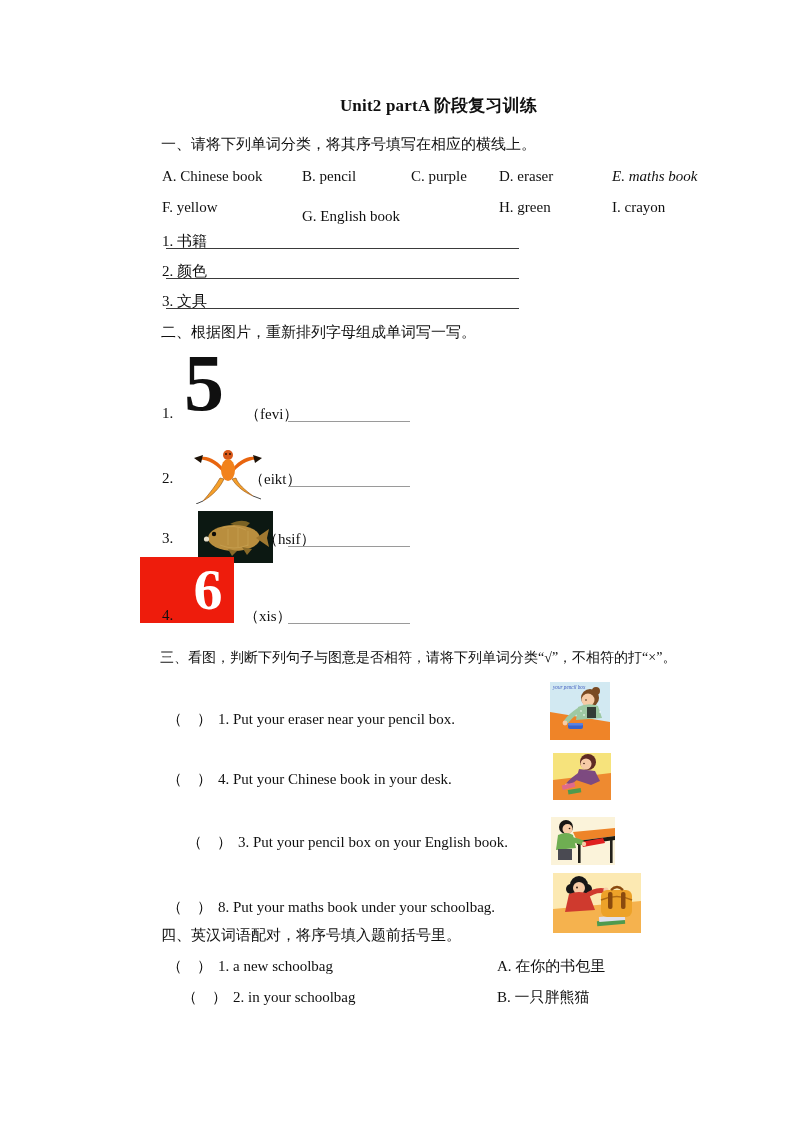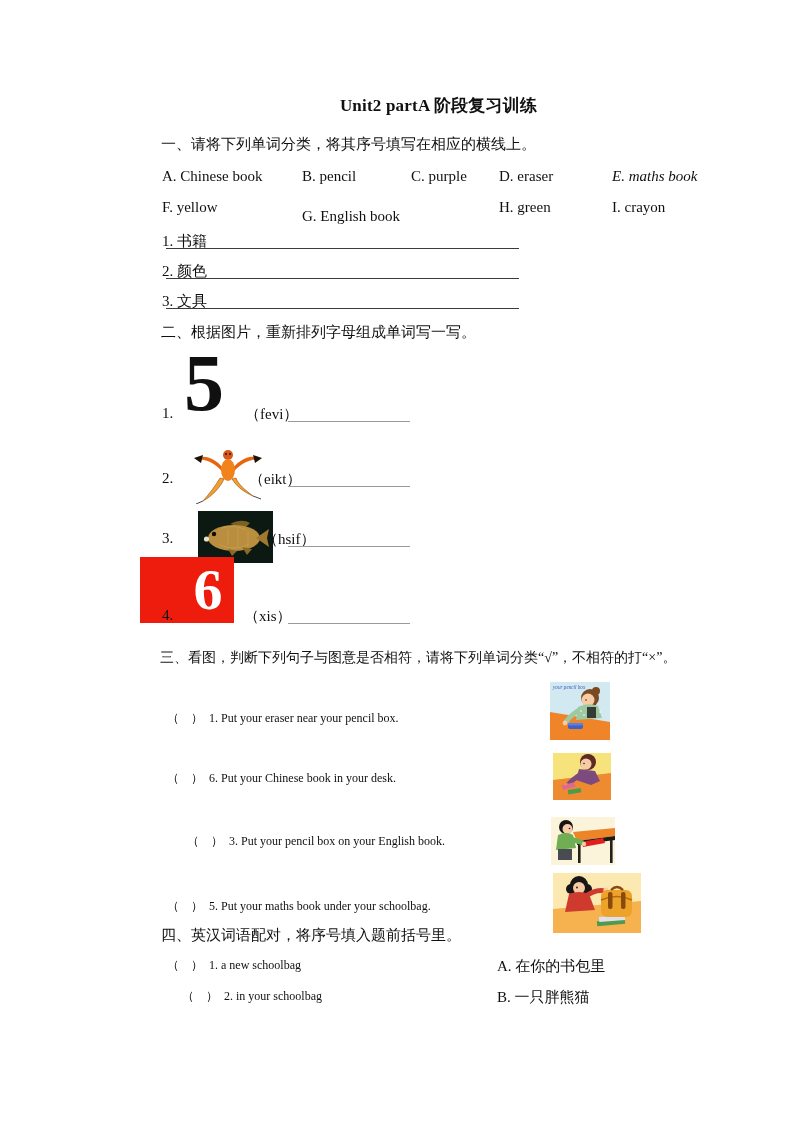--- a/index.html
+++ b/index.html
@@ -28,21 +28,21 @@
   .n2{left:120px;top:470px;} .h2x{left:207px;top:470px;}
   .n3{left:120px;top:530px;} .h3x{left:221px;top:530px;}
   .n4{left:120px;top:607px;} .h4x{left:202px;top:607px;}
   .blank{height:0;border-bottom:1.1px solid #9a9a9a;width:80px;}
   .bk1{left:288px;top:421px;} .bk2{left:288px;top:486px;} .bk3{left:288px;top:546px;} .bk4{left:288px;top:623px;}
   .kite{left:135px;top:428px;} .fishimg{left:140px;top:493px;}
   .six{left:140px;top:557px;width:52px;height:66px;background:#ee1c0c;display:flex;align-items:center;justify-content:center;}
   .six span{color:#fff;font-size:58px;font-weight:600;line-height:1;}
   
   .s3-head{left:118px;top:649px;font-size:14px;}
-  .sent{font-size:12px;}
+  .sent{font-size:15px;}
   .st1{left:125px;top:710px;} .st2{left:125px;top:770px;} .st3{left:125px;top:833px;margin-left:20px;} .st4{left:125px;top:898px;}
   .bracket{margin-right:6px;}
   .img1{left:492px;top:664px;} .img2{left:495px;top:735px;} .img3{left:493px;top:799px;} .img4{left:495px;top:855px;}
   
   .s4-head{left:119px;top:926px;}
   .m1l{left:125px;top:957px;} .m1r{left:455px;top:957px;}
   .m2l{left:125px;top:988px;margin-left:15px;} .m2r{left:455px;top:988px;}
 </style>
 </head>
 <body>
@@ -114,23 +114,23 @@
   <div class="abs blank bk3"></div>
 
   <div class="abs six"><span>6</span></div>
   <div class="abs body-text n4">4.</div>
   <div class="abs body-text h4x">（xis）</div>
   <div class="abs blank bk4"></div>
 
   <div class="abs s3-head">三、看图，判断下列句子与图意是否相符，请将下列单词分类“√”，不相符的打“×”。</div>
 
   <div class="abs sent st1"><span class="bracket">（　）</span><span>1. Put your eraser near your pencil box.</span></div>
-  <div class="abs sent st2"><span class="bracket">（　）</span><span>6. Put your Chinese book in your desk.</span></div>
+  <div class="abs sent st2"><span class="bracket">（　）</span><span>4. Put your Chinese book in your desk.</span></div>
   <div class="abs sent st3"><span class="bracket">（　）</span><span>3. Put your pencil box on your English book.</span></div>
-  <div class="abs sent st4"><span class="bracket">（　）</span><span>5. Put your maths book under your schoolbag.</span></div>
+  <div class="abs sent st4"><span class="bracket">（　）</span><span>8. Put your maths book under your schoolbag.</span></div>
 
   <div class="abs img1">
     <svg width="60" height="58" viewBox="0 0 60 58">
       <rect width="60" height="58" fill="#d2e9f2"></rect>
       <text x="3" y="7" font-size="5.2" font-style="italic" fill="#3f5bbf">your pencil box</text>
       <polygon points="0,30 60,40 60,58 0,58" fill="#ef8428"></polygon>
       <circle cx="46" cy="9" r="4" fill="#7a4a22"></circle>
       <circle cx="40" cy="16" r="9" fill="#7a4a22"></circle>
       <circle cx="38" cy="18" r="6.5" fill="#f6cba6"></circle>
       <circle cx="36" cy="18" r="0.8" fill="#40240e"></circle>

